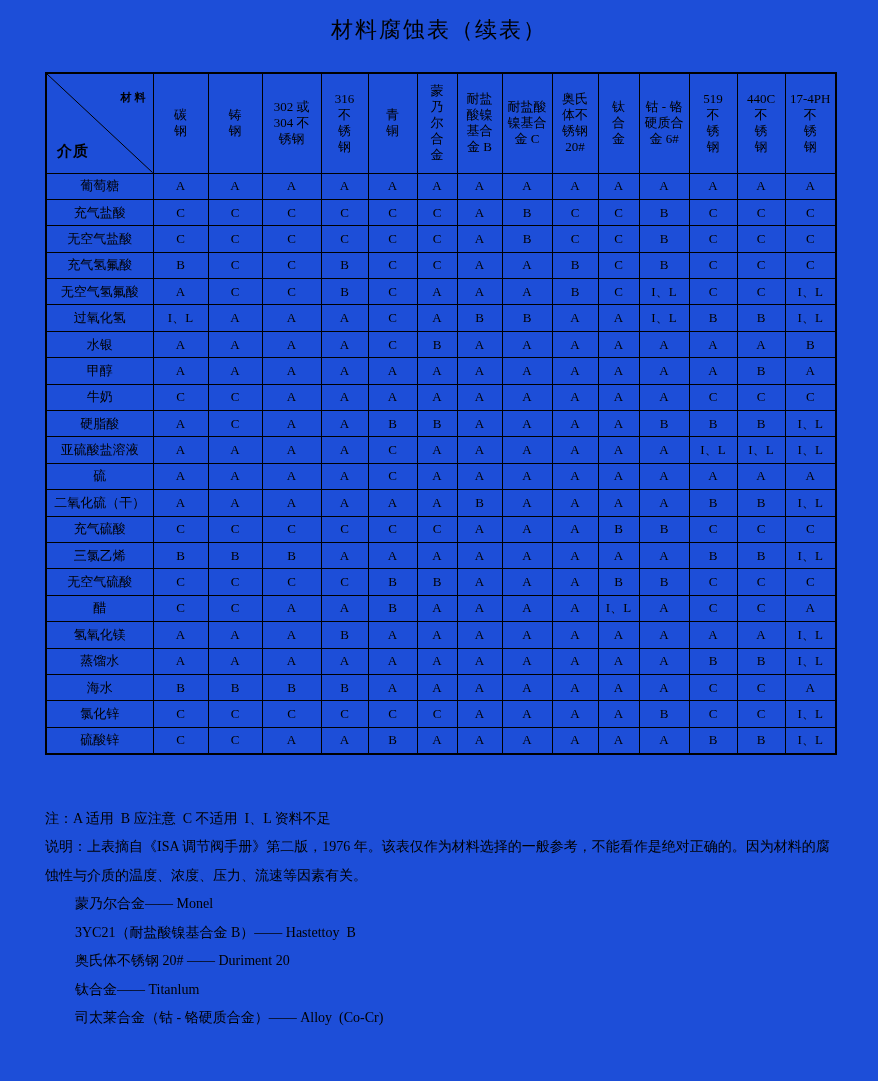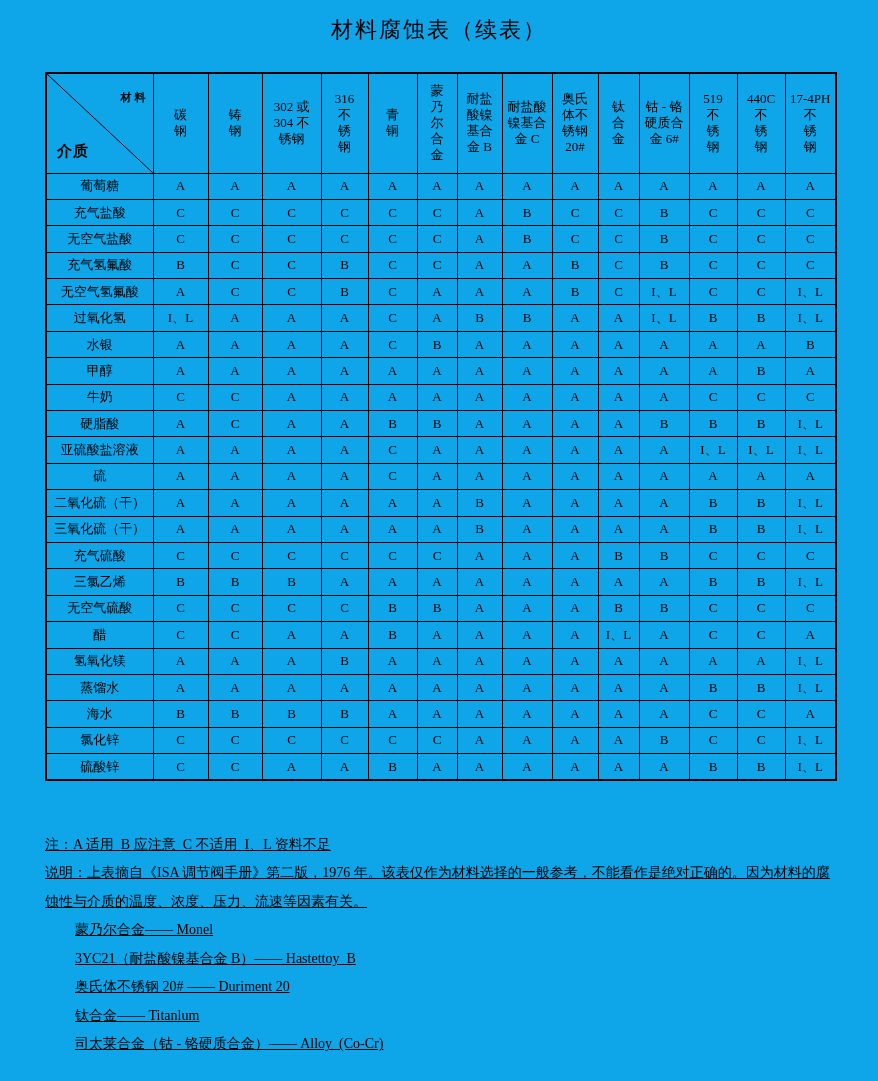--- a/index.html
+++ b/index.html
@@ -6,21 +6,21 @@
     margin: 0;
     padding: 0;
     background: #ffffff;
     color: #000000;
     font-family: "Liberation Serif", "DejaVu Serif", serif;
   }
   .page {
     position: relative;
     width: 878px;
     height: 1081px;
-    background: #0ea5e9;
+    background: #1d4ed8;
     overflow: hidden;
   }
   .title {
     margin: 0;
     padding-top: 15px;
     text-align: center;
     font-size: 22px;
     font-weight: normal;
     letter-spacing: 2px;
   }
@@ -69,21 +69,20 @@
   .corner-bottom {
     position: absolute;
     bottom: 12px; left: 10px;
     font-size: 15px;
     letter-spacing: 1px;
     margin-top: 28px;
   }
   .notes {
     margin: 50px 43px 0 45px;
     font-size: 14px;
-    text-decoration: underline;
   }
   .notes p {
     margin: 0;
     line-height: 28.5px;
     white-space: pre-wrap;
   }
   .notes p.alias { padding-left: 30px; }
 </style>
 </head>
 <body>
@@ -386,37 +385,20 @@
           <td class="value">B</td>
           <td class="value">A</td>
           <td class="value">A</td>
           <td class="value">A</td>
           <td class="value">A</td>
           <td class="value">B</td>
           <td class="value">B</td>
           <td class="value">I、L</td>
         </tr>
         <tr>
-          <td class="row-label">三氧化硫（干）</td>
-          <td class="value">A</td>
-          <td class="value">A</td>
-          <td class="value">A</td>
-          <td class="value">A</td>
-          <td class="value">A</td>
-          <td class="value">A</td>
-          <td class="value">B</td>
-          <td class="value">A</td>
-          <td class="value">A</td>
-          <td class="value">A</td>
-          <td class="value">A</td>
-          <td class="value">B</td>
-          <td class="value">B</td>
-          <td class="value">I、L</td>
-        </tr>
-        <tr>
           <td class="row-label">充气硫酸</td>
           <td class="value">C</td>
           <td class="value">C</td>
           <td class="value">C</td>
           <td class="value">C</td>
           <td class="value">C</td>
           <td class="value">C</td>
           <td class="value">A</td>
           <td class="value">A</td>
           <td class="value">A</td>

